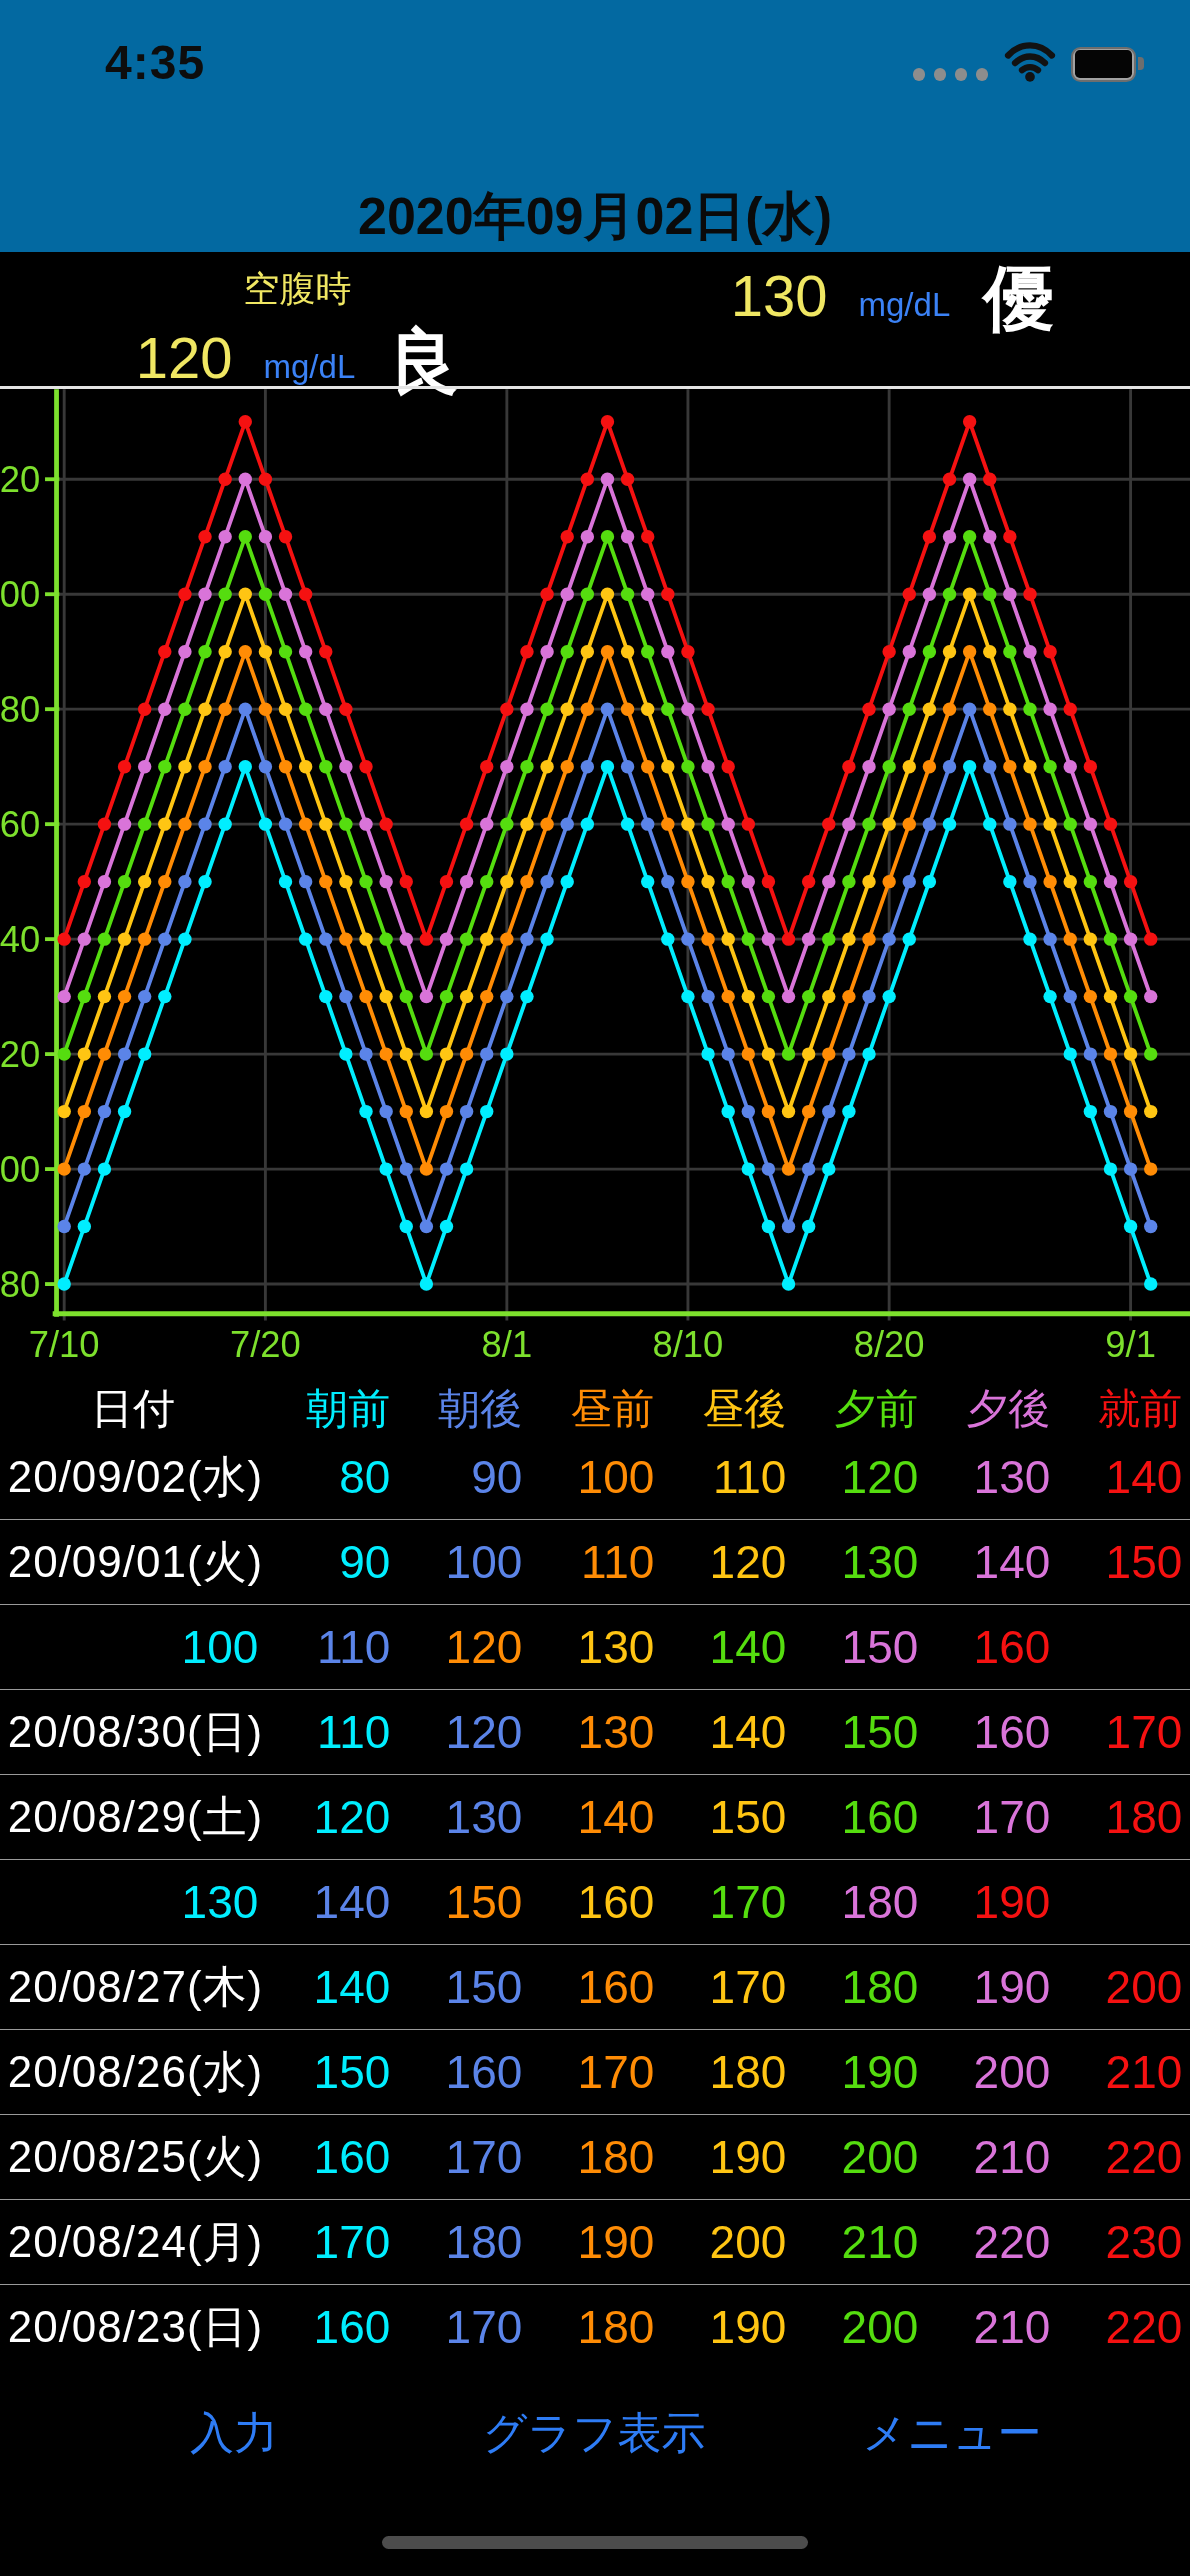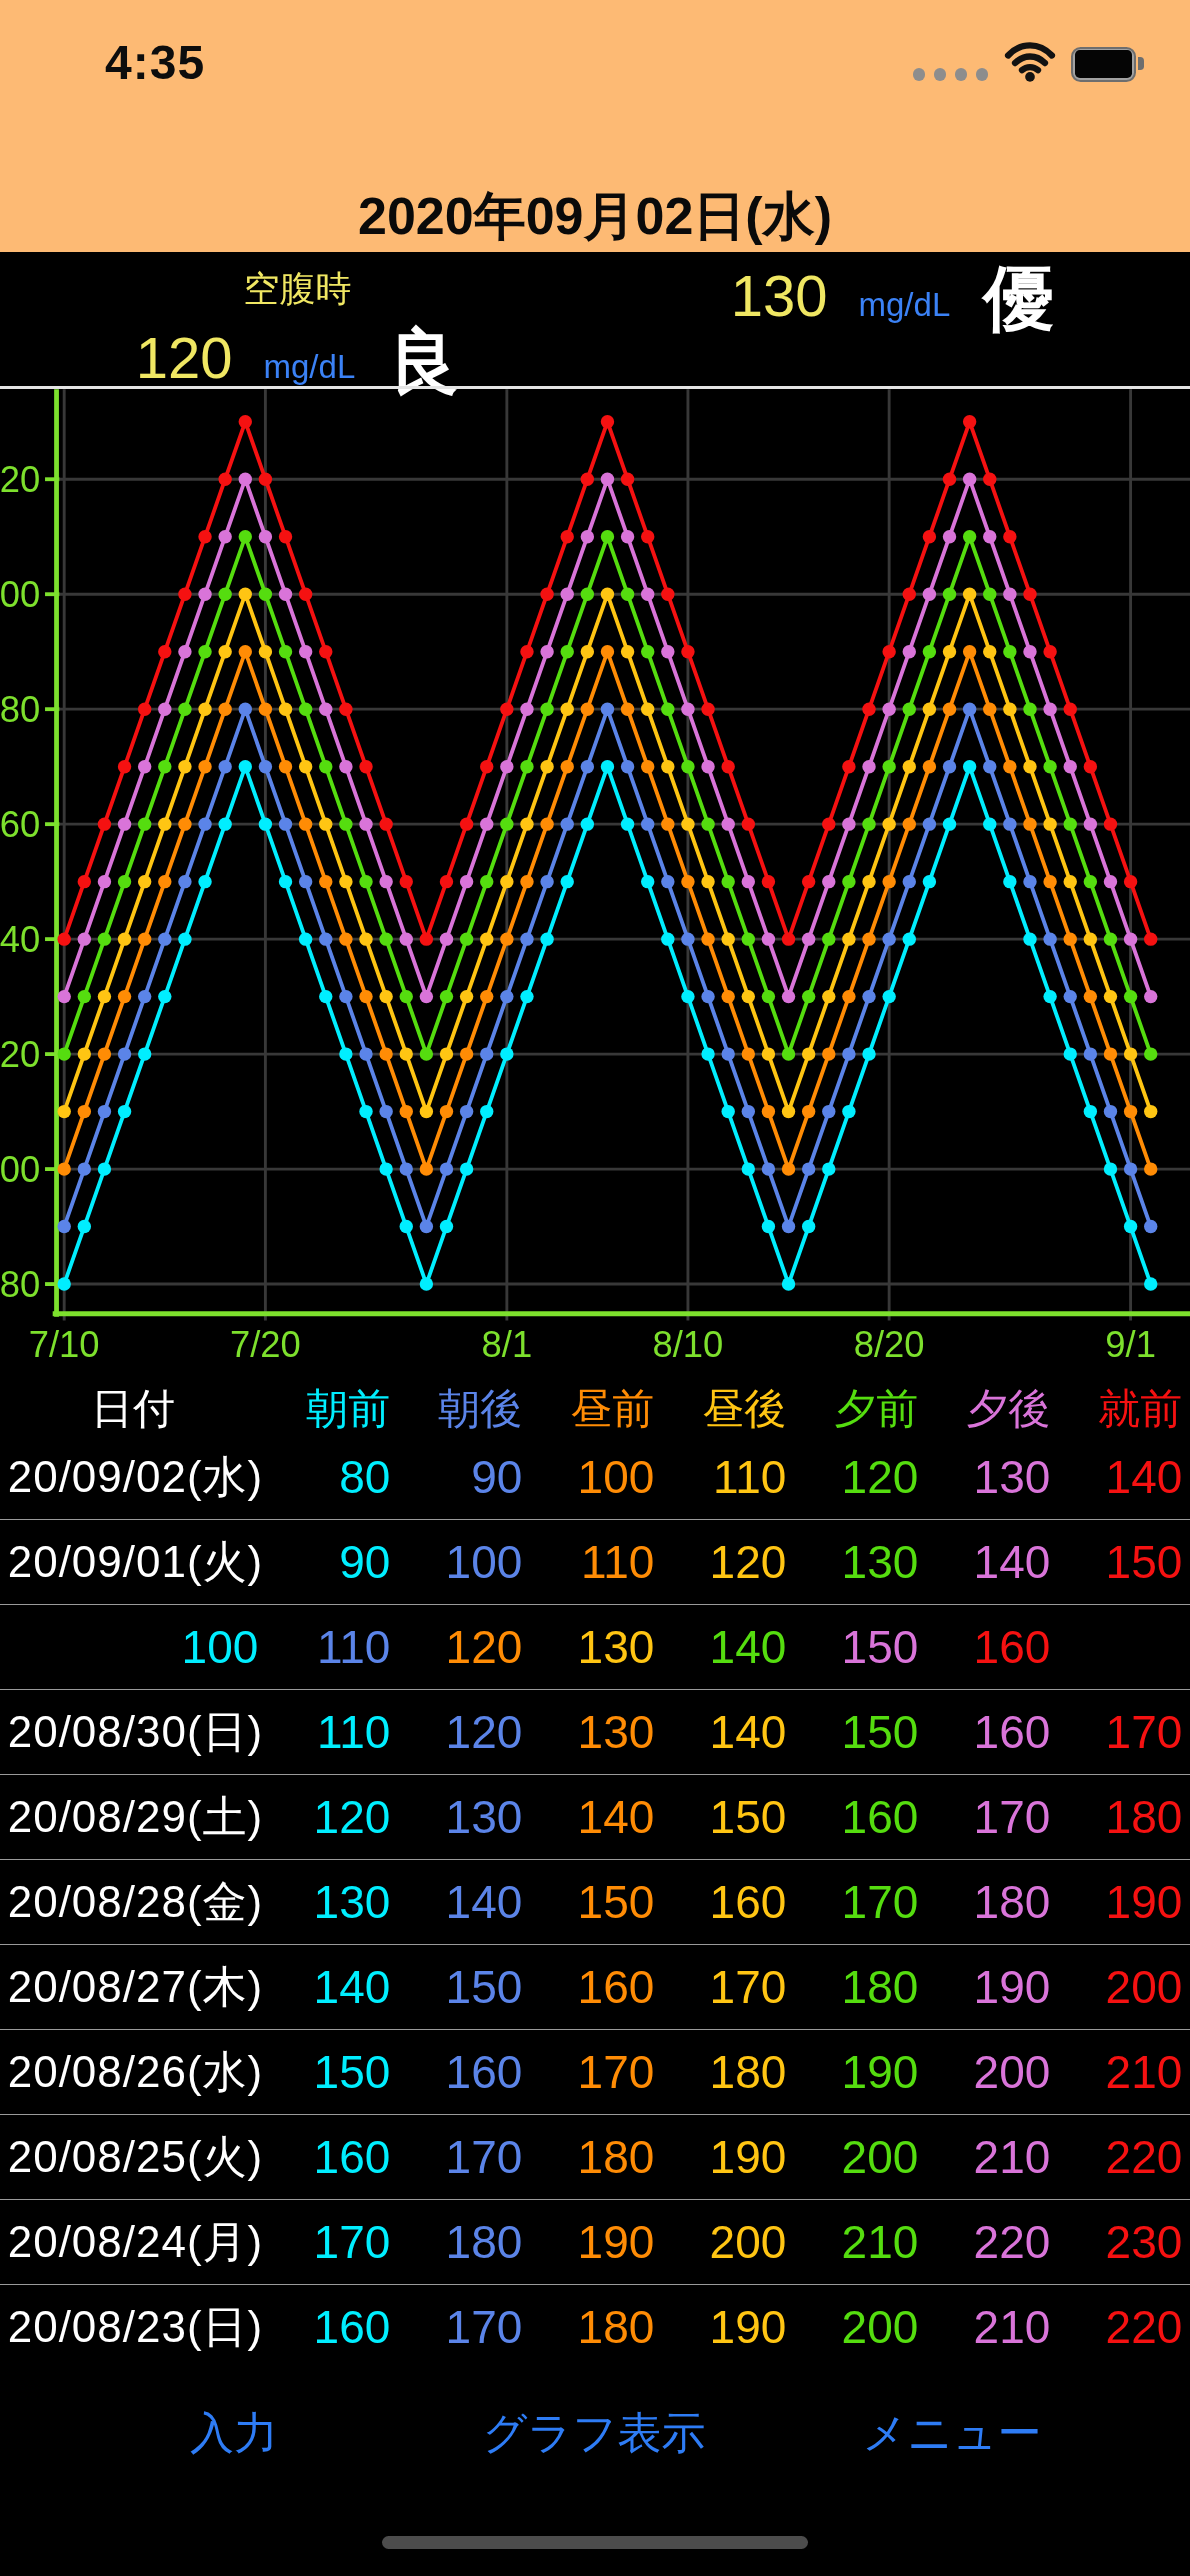--- a/index.html
+++ b/index.html
@@ -1,20 +1,20 @@
 <!DOCTYPE html>
 <html><head>
 <meta charset="utf-8">
 <style>
   html,body{margin:0;padding:0;background:#000;}
   body{width:1190px;height:2576px;position:relative;overflow:hidden;
        font-family:"Liberation Sans",sans-serif;-webkit-font-smoothing:antialiased;}
 
   
-  .statusbar{position:absolute;left:0;top:0;width:1190px;height:300px;background:#fdba74;}
+  .statusbar{position:absolute;left:0;top:0;width:1190px;height:300px;background:#0369a1;}
   .time{position:absolute;left:105px;top:35px;font-size:48px;font-weight:600;color:#0d0d0d;letter-spacing:1px;}
   .sicons{position:absolute;right:54px;top:42px;display:flex;align-items:center;gap:15.3px;}
   .celldots{display:flex;gap:8.6px;margin-top:21px;}
   .celldots i{width:12.5px;height:12.5px;border-radius:50%;background:#8d8d8d;}
   .battery{position:relative;width:61px;height:31px;border:2.9px solid #6e6e6e;border-radius:9.6px;background:#a2a2a2;}
   .battery .fill{position:absolute;left:1.9px;top:1.9px;right:1.9px;bottom:1.9px;background:#050505;border-radius:4.8px;}
   .battery .cap{position:absolute;right:-9.6px;top:8.6px;width:5.8px;height:12.5px;background:#6e6e6e;border-radius:0 3.8px 3.8px 0;}
   .navdate{position:absolute;left:0;top:182px;width:100%;text-align:center;
            font-size:52px;font-weight:700;color:#0a0a0a;}
 
@@ -590,21 +590,20 @@
       <div class="td date">20/08/29(土)</div>
       <div class="td num" style="color: rgb(0, 238, 255);">120</div>
       <div class="td num" style="color: rgb(91, 132, 232);">130</div>
       <div class="td num" style="color: rgb(255, 140, 5);">140</div>
       <div class="td num" style="color: rgb(255, 197, 19);">150</div>
       <div class="td num" style="color: rgb(85, 221, 15);">160</div>
       <div class="td num" style="color: rgb(217, 116, 217);">170</div>
       <div class="td num" style="color: rgb(245, 17, 17);">180</div>
     </div>
     <div class="tr datarow">
-      <div class="td date">20/08/28(金)</div>
       <div class="td num" style="color: rgb(0, 238, 255);">130</div>
       <div class="td num" style="color: rgb(91, 132, 232);">140</div>
       <div class="td num" style="color: rgb(255, 140, 5);">150</div>
       <div class="td num" style="color: rgb(255, 197, 19);">160</div>
       <div class="td num" style="color: rgb(85, 221, 15);">170</div>
       <div class="td num" style="color: rgb(217, 116, 217);">180</div>
       <div class="td num" style="color: rgb(245, 17, 17);">190</div>
     </div>
     <div class="tr datarow">
       <div class="td date">20/08/27(木)</div>

